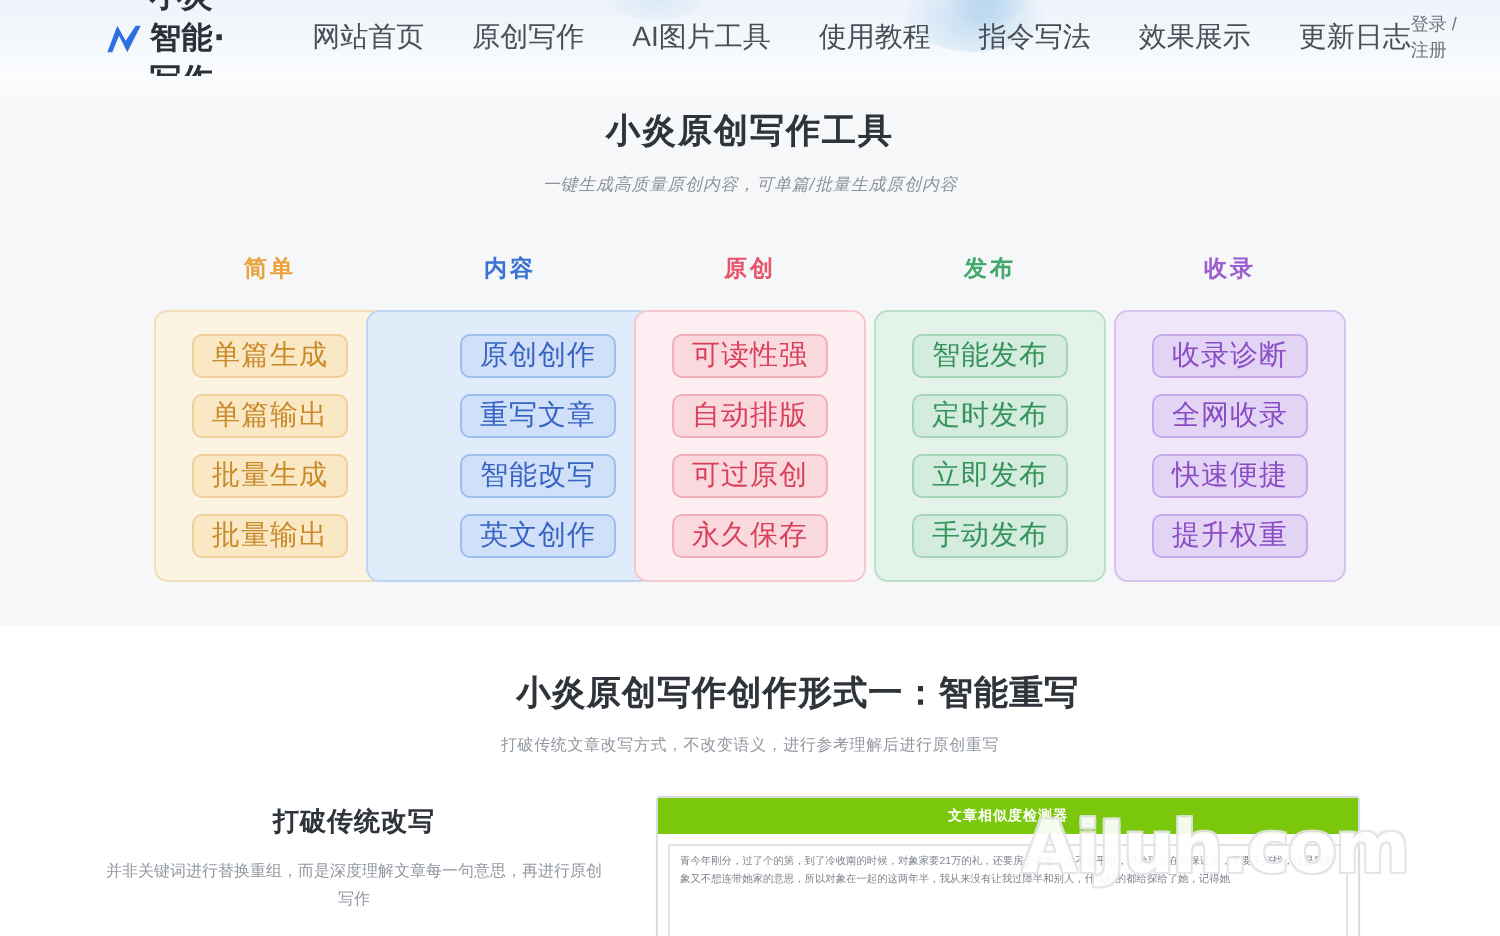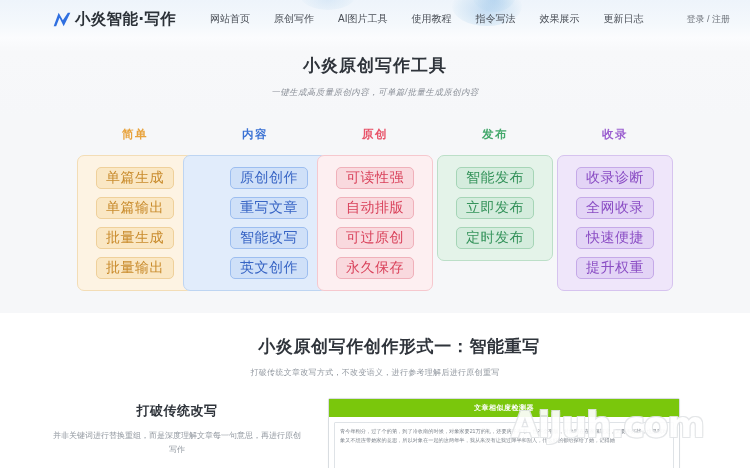--- a/index.html
+++ b/index.html
@@ -24,21 +24,21 @@
   .cloud-a{left:452px;top:-14px;width:70px;height:40px;}
   .cloud-b{left:472px;top:-22px;width:44px;height:34px;}
   .cloud-c{left:300px;top:-20px;width:56px;height:30px;opacity:.5;}
   .logo{display:flex;align-items:center;margin-left:52px;gap:3px;z-index:2;}
   .logo-mark{width:20px;height:17px;flex:0 0 auto;}
   .logo-text{
     font-size:15.5px;font-weight:bold;color:#2b3138;letter-spacing:.3px;
     font-family:"DejaVu Sans","Liberation Sans",sans-serif;
   }
   .nav{display:flex;align-items:center;gap:24px;margin-left:34px;z-index:2;}
-  .nav-item{font-size:10px;color:#4a4f57;cursor:pointer;white-space:nowrap;}
+  .nav-item{font-size:14px;color:#4a4f57;cursor:pointer;white-space:nowrap;}
   .auth{margin-left:auto;margin-right:20px;font-size:9px;color:#6d727a;cursor:pointer;z-index:2;}
 
   
   .hero{
     background:linear-gradient(180deg,#fbfcfe 0%,#f7f8fa 18%,#f6f7f9 100%);
     padding-top:16px;padding-bottom:18px;text-align:center;
   }
   .hero-title{font-size:17px;font-weight:bold;color:#2f343b;letter-spacing:1px;margin:0 0 10px;}
   .hero-sub{font-size:8.5px;color:#8d929a;letter-spacing:.4px;margin:0;font-style:italic;}
 
@@ -150,22 +150,23 @@
           <div class="pill" style="background: rgb(249, 217, 222); border-color: rgb(240, 176, 186); color: rgb(217, 65, 90);">可读性强</div>
           <div class="pill" style="background: rgb(249, 217, 222); border-color: rgb(240, 176, 186); color: rgb(217, 65, 90);">自动排版</div>
           <div class="pill" style="background: rgb(249, 217, 222); border-color: rgb(240, 176, 186); color: rgb(217, 65, 90);">可过原创</div>
           <div class="pill" style="background: rgb(249, 217, 222); border-color: rgb(240, 176, 186); color: rgb(217, 65, 90);">永久保存</div>
         </div>
       </div>
       <div class="col">
         <div class="col-title" style="color: rgb(67, 168, 107);">发布</div>
         <div class="col-box" style="background: rgb(228, 243, 233); border-color: rgb(188, 223, 200);">
           <div class="pill" style="background: rgb(212, 236, 221); border-color: rgb(165, 213, 182); color: rgb(53, 147, 91);">智能发布</div>
+          <div class="pill" style="background: rgb(212, 236, 221); border-color: rgb(165, 213, 182); color: rgb(53, 147, 91);">定时发布</div>
           <div class="pill" style="background: rgb(212, 236, 221); border-color: rgb(165, 213, 182); color: rgb(53, 147, 91);">立即发布</div>
-          <div class="pill" style="background: rgb(212, 236, 221); border-color: rgb(165, 213, 182); color: rgb(53, 147, 91);">定时发布</div>
+          <div class="pill" style="background: rgb(212, 236, 221); border-color: rgb(165, 213, 182); color: rgb(53, 147, 91);">手动发布</div>
         </div>
       </div>
       <div class="col">
         <div class="col-title" style="color: rgb(155, 95, 208);">收录</div>
         <div class="col-box" style="background: rgb(239, 230, 250); border-color: rgb(214, 195, 239);">
           <div class="pill" style="background: rgb(227, 212, 246); border-color: rgb(197, 169, 232); color: rgb(138, 77, 196);">收录诊断</div>
           <div class="pill" style="background: rgb(227, 212, 246); border-color: rgb(197, 169, 232); color: rgb(138, 77, 196);">全网收录</div>
           <div class="pill" style="background: rgb(227, 212, 246); border-color: rgb(197, 169, 232); color: rgb(138, 77, 196);">快速便捷</div>
           <div class="pill" style="background: rgb(227, 212, 246); border-color: rgb(197, 169, 232); color: rgb(138, 77, 196);">提升权重</div>
         </div>

